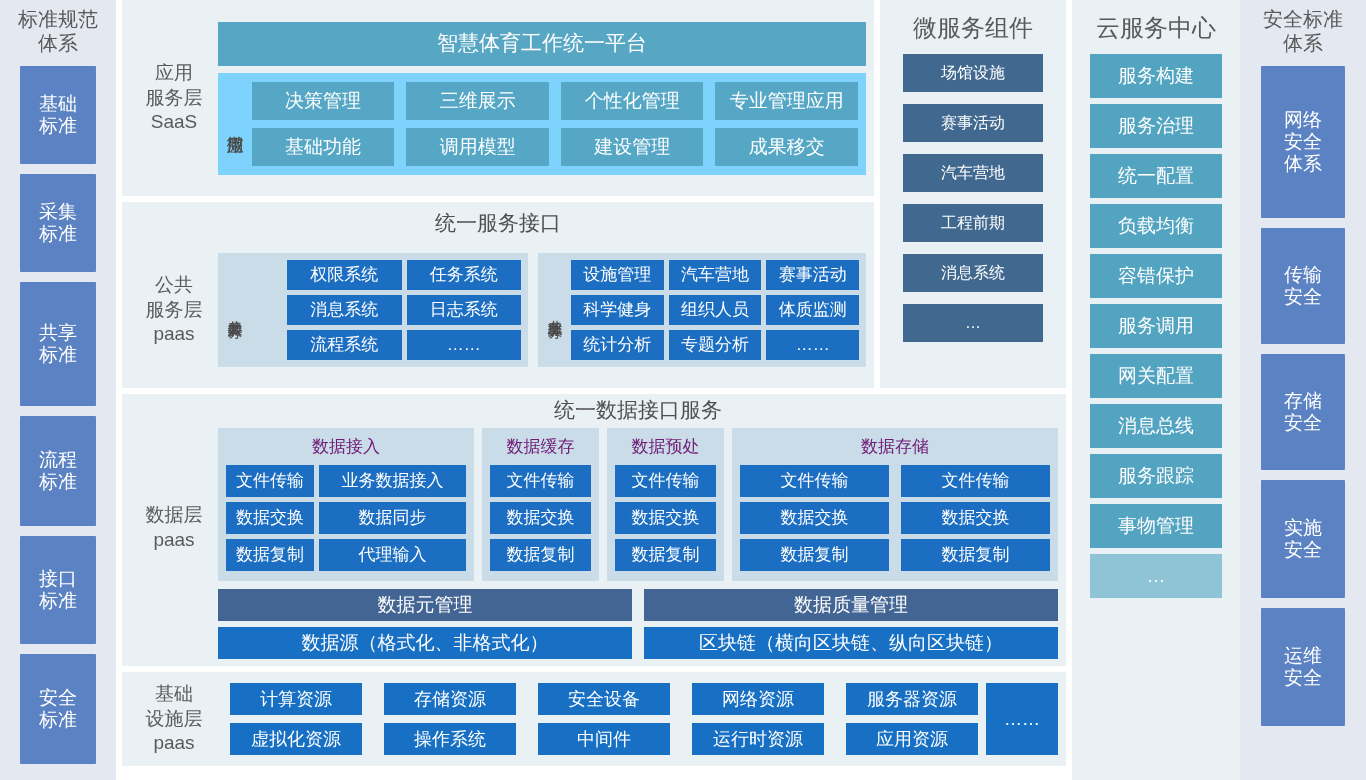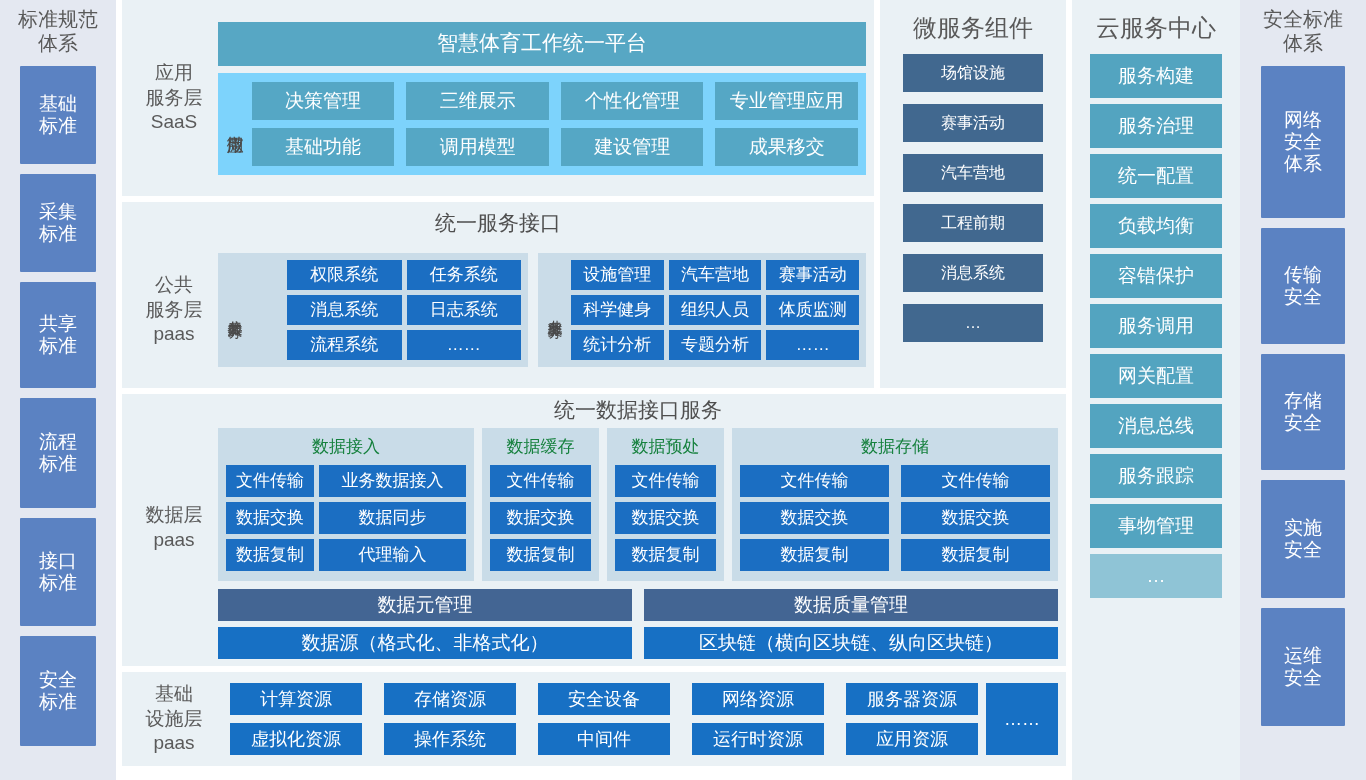--- a/index.html
+++ b/index.html
@@ -101,21 +101,21 @@
   }
   .cloud-box{width:132px;height:44px;background:#53A4C0;font-size:19px;margin-bottom:6px;}
   .cloud-box.dots{background:#8FC4D6;}
 
   
   .data-layer{display:flex;align-items:center;padding:4px 8px 8px 8px;height:272px;}
   .data-right{flex:1;display:flex;flex-direction:column;min-width:0;}
   .data-title{height:36px;font-size:21px;color:#4f4f4f;display:flex;align-items:center;justify-content:center;}
   .data-groups{display:flex;gap:8px;margin-bottom:8px;}
   .dg{background:#C9DCE8;padding:4px 8px 10px 8px;box-sizing:border-box;}
-  .dg-title{font-size:17px;color:#15803d;text-align:center;padding:3px 0 7px 0;}
+  .dg-title{font-size:17px;color:#701a75;text-align:center;padding:3px 0 7px 0;}
   .dg-grid{display:grid;gap:5px;}
   .dg .bx{height:32px;background:#1B6EC2;font-size:17px;}
   .dg.access{width:256px;}
   .dg.access .dg-grid{grid-template-columns:88px 1fr;}
   .dg.cache{width:117px;}
   .dg.pre{width:117px;}
   .dg.store{flex:1;}
   .dg.cache .dg-grid,.dg.pre .dg-grid{grid-template-columns:1fr;}
   .dg.store .dg-grid{grid-template-columns:repeat(2,1fr);gap:5px 12px;}
 
@@ -149,21 +149,21 @@
         <div>基础</div>
         <div>标准</div>
       </div>
     </div>
     <div class="stdbox bx" style="height:98px">
       <div>
         <div>采集</div>
         <div>标准</div>
       </div>
     </div>
-    <div class="stdbox bx" style="height:106px">
+    <div class="stdbox bx" style="height:124px">
       <div>
         <div>共享</div>
         <div>标准</div>
       </div>
     </div>
     <div class="stdbox bx" style="height:110px">
       <div>
         <div>流程</div>
         <div>标准</div>
       </div>

